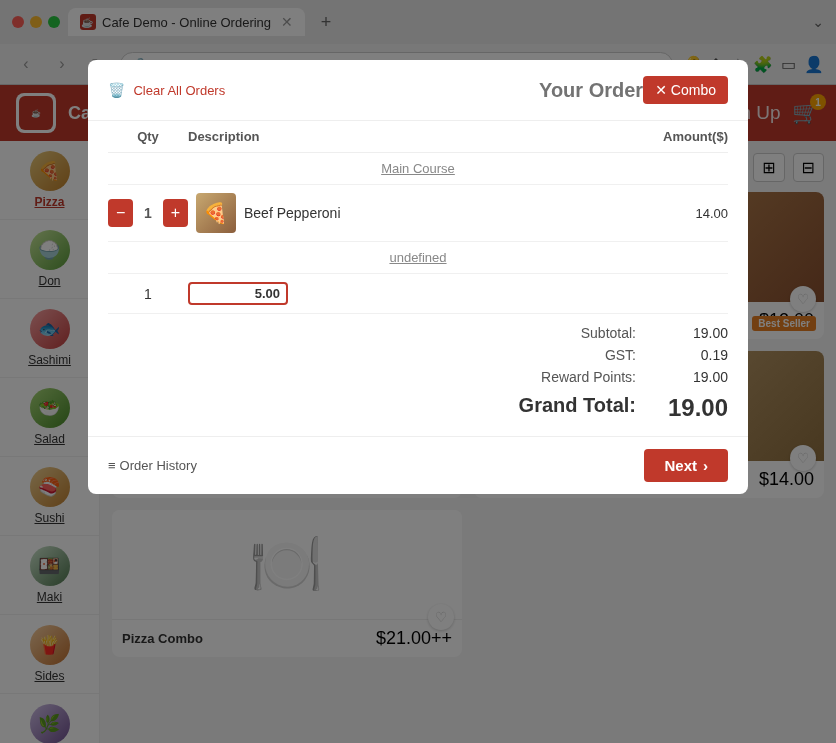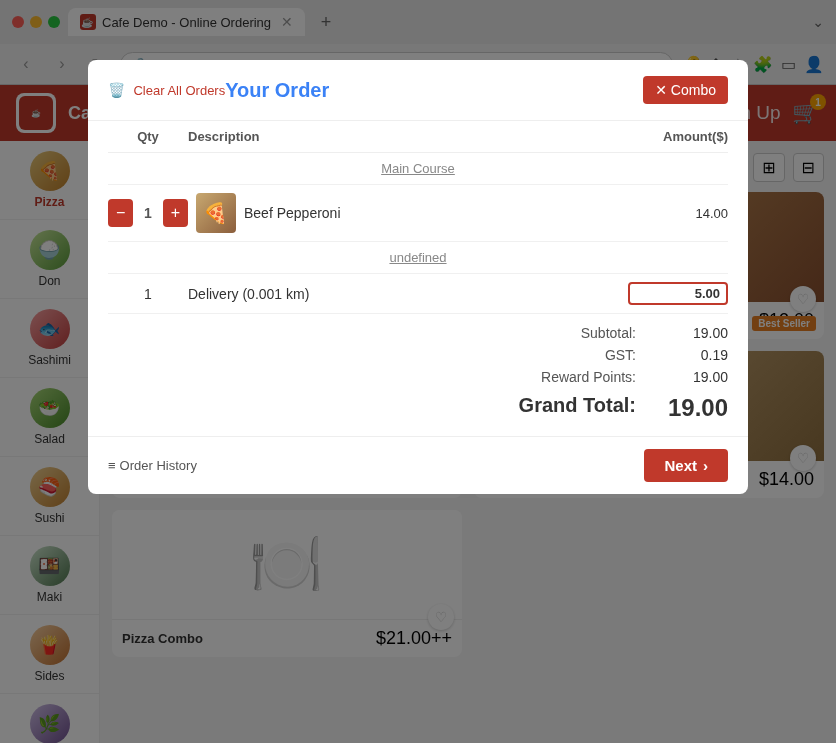--- a/index.html
+++ b/index.html
@@ -37,21 +37,21 @@
     .cart-icon { font-size: 22px; color: white; }
     .cart-badge { position: absolute; top: -6px; right: -6px; background: orange; color: white; border-radius: 50%; width: 16px; height: 16px; font-size: 10px; display: flex; align-items: center; justify-content: center; font-weight: bold; }
 
     
     .main-layout { display: flex; flex: 1; overflow: hidden; }
 
     
     .sidebar { width: 100px; background: white; border-right: 1px solid #eee; overflow-y: auto; }
     .sidebar-item { display: flex; flex-direction: column; align-items: center; padding: 10px 6px; cursor: pointer; border-bottom: 1px solid #f0f0f0; gap: 4px; }
     .sidebar-item.active { color: #c0392b; }
-    .sidebar-item .item-label { font-size: 12px; color: #333; text-align: right; }
+    .sidebar-item .item-label { font-size: 12px; color: #333; text-align: right; text-decoration: underline; }
     .sidebar-item.active .item-label { color: #c0392b; font-weight: 600; }
     .sidebar-icon-circle { width: 40px; height: 40px; border-radius: 50%; background: #eee; display: flex; align-items: center; justify-content: center; font-size: 18px; }
 
     
     .content { flex: 1; background: #f5f5f5; overflow-y: auto; padding: 12px; }
     .content-toolbar { display: flex; justify-content: flex-end; gap: 8px; margin-bottom: 10px; }
     .view-btn { background: white; border: 1px solid #ccc; padding: 4px 8px; border-radius: 4px; cursor: pointer; font-size: 16px; }
     .items-grid { display: grid; grid-template-columns: 1fr 1fr; gap: 12px; }
     .item-card { background: white; border-radius: 8px; overflow: hidden; position: relative; }
     .item-image { width: 100%; height: 110px; background: #c8a87a; display: flex; align-items: center; justify-content: center; overflow: hidden; }
@@ -60,21 +60,21 @@
     .item-price { font-size: 18px; color: #000000; }
     .best-seller-badge { position: absolute; bottom: 8px; right: 8px; background: #e67e22; color: white; font-size: 10px; padding: 2px 6px; border-radius: 3px; font-weight: 600; }
     .item-fav-bottom { position: absolute; right: 8px; top: calc(110px - 16px); background: white; border-radius: 50%; width: 26px; height: 26px; display: flex; align-items: center; justify-content: center; cursor: pointer; font-size: 14px; color: #ccc; box-shadow: 0 1px 3px rgba(0,0,0,0.2); }
 
     
     .overlay { position: absolute; top: 0; left: 0; width: 100%; height: 100%; background: rgba(0,0,0,0.5); z-index: 100; display: flex; align-items: flex-start; justify-content: center; padding-top: 60px; }
 
     
     .modal { background: white; border-radius: 8px; width: 660px; max-height: 580px; overflow: hidden; display: flex; flex-direction: column; }
     .modal-header { display: flex; align-items: center; padding: 16px 20px; border-bottom: 1px solid #eee; position: relative; }
-    .modal-title { flex: 1; text-align: left; font-size: 20px; font-weight: 600; color: #3b82f6; }
+    .modal-title { flex: 1; text-align: right; font-size: 20px; font-weight: 600; color: #737373; }
     .modal-close-btn { background: #c0392b; color: white; border: none; border-radius: 4px; padding: 6px 12px; font-size: 14px; cursor: pointer; display: flex; align-items: center; gap: 4px; }
     .clear-orders { color: #c0392b; font-size: 13px; cursor: pointer; display: flex; align-items: center; gap: 4px; }
     .modal-left { display: flex; align-items: center; gap: 8px; }
 
     
     .order-table { flex: 1; overflow-y: auto; padding: 0 20px; }
     .table-header { display: flex; padding: 8px 0; border-bottom: 1px solid #eee; }
     .col-qty { width: 80px; font-size: 13px; font-weight: 600; color: #555; text-align: center; }
     .col-desc { flex: 1; font-size: 13px; font-weight: 600; color: #555; }
     .col-amount { width: 100px; font-size: 13px; font-weight: 600; color: #555; text-align: right; }
@@ -314,21 +314,20 @@
           <div class="item-thumb-food">🍕</div>
         </div>
         <div class="col-desc-value">Beef Pepperoni</div>
         <div class="col-amount-value">14.00</div>
       </div>
 
       <div class="section-header">undefined</div>
 
       <div class="delivery-row">
         <div class="delivery-qty">1</div>
-        <div class="col-desc-value">Delivery (0.001 km)</div>
         <div class="col-amount-value highlighted">5.00</div>
       </div>
 
       <div class="totals-section">
         <div class="total-row">
           <span class="total-label">Subtotal:</span>
           <span class="total-value">19.00</span>
         </div>
         <div class="total-row">
           <span class="total-label">GST:</span>

